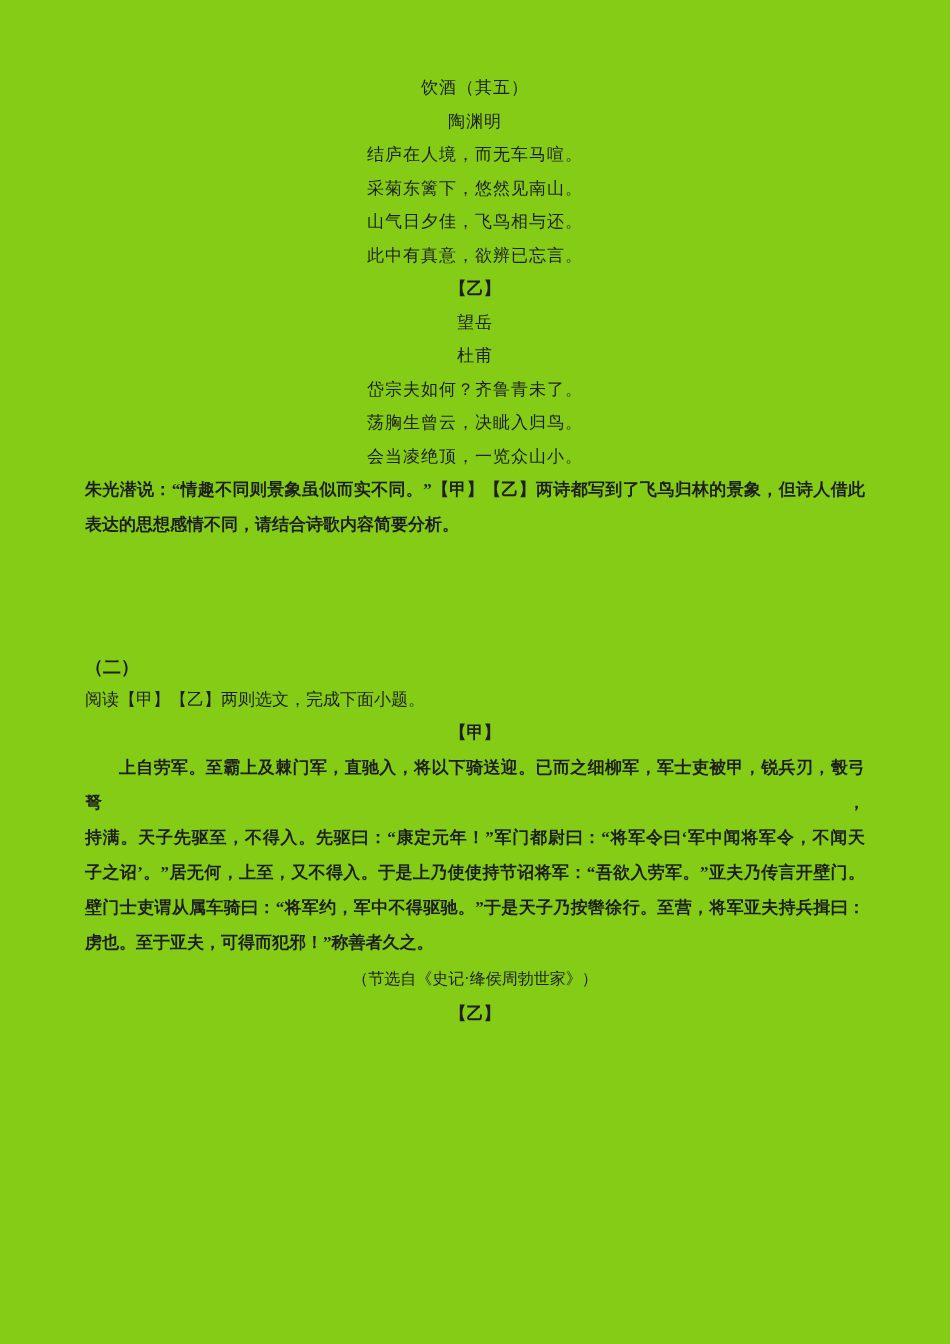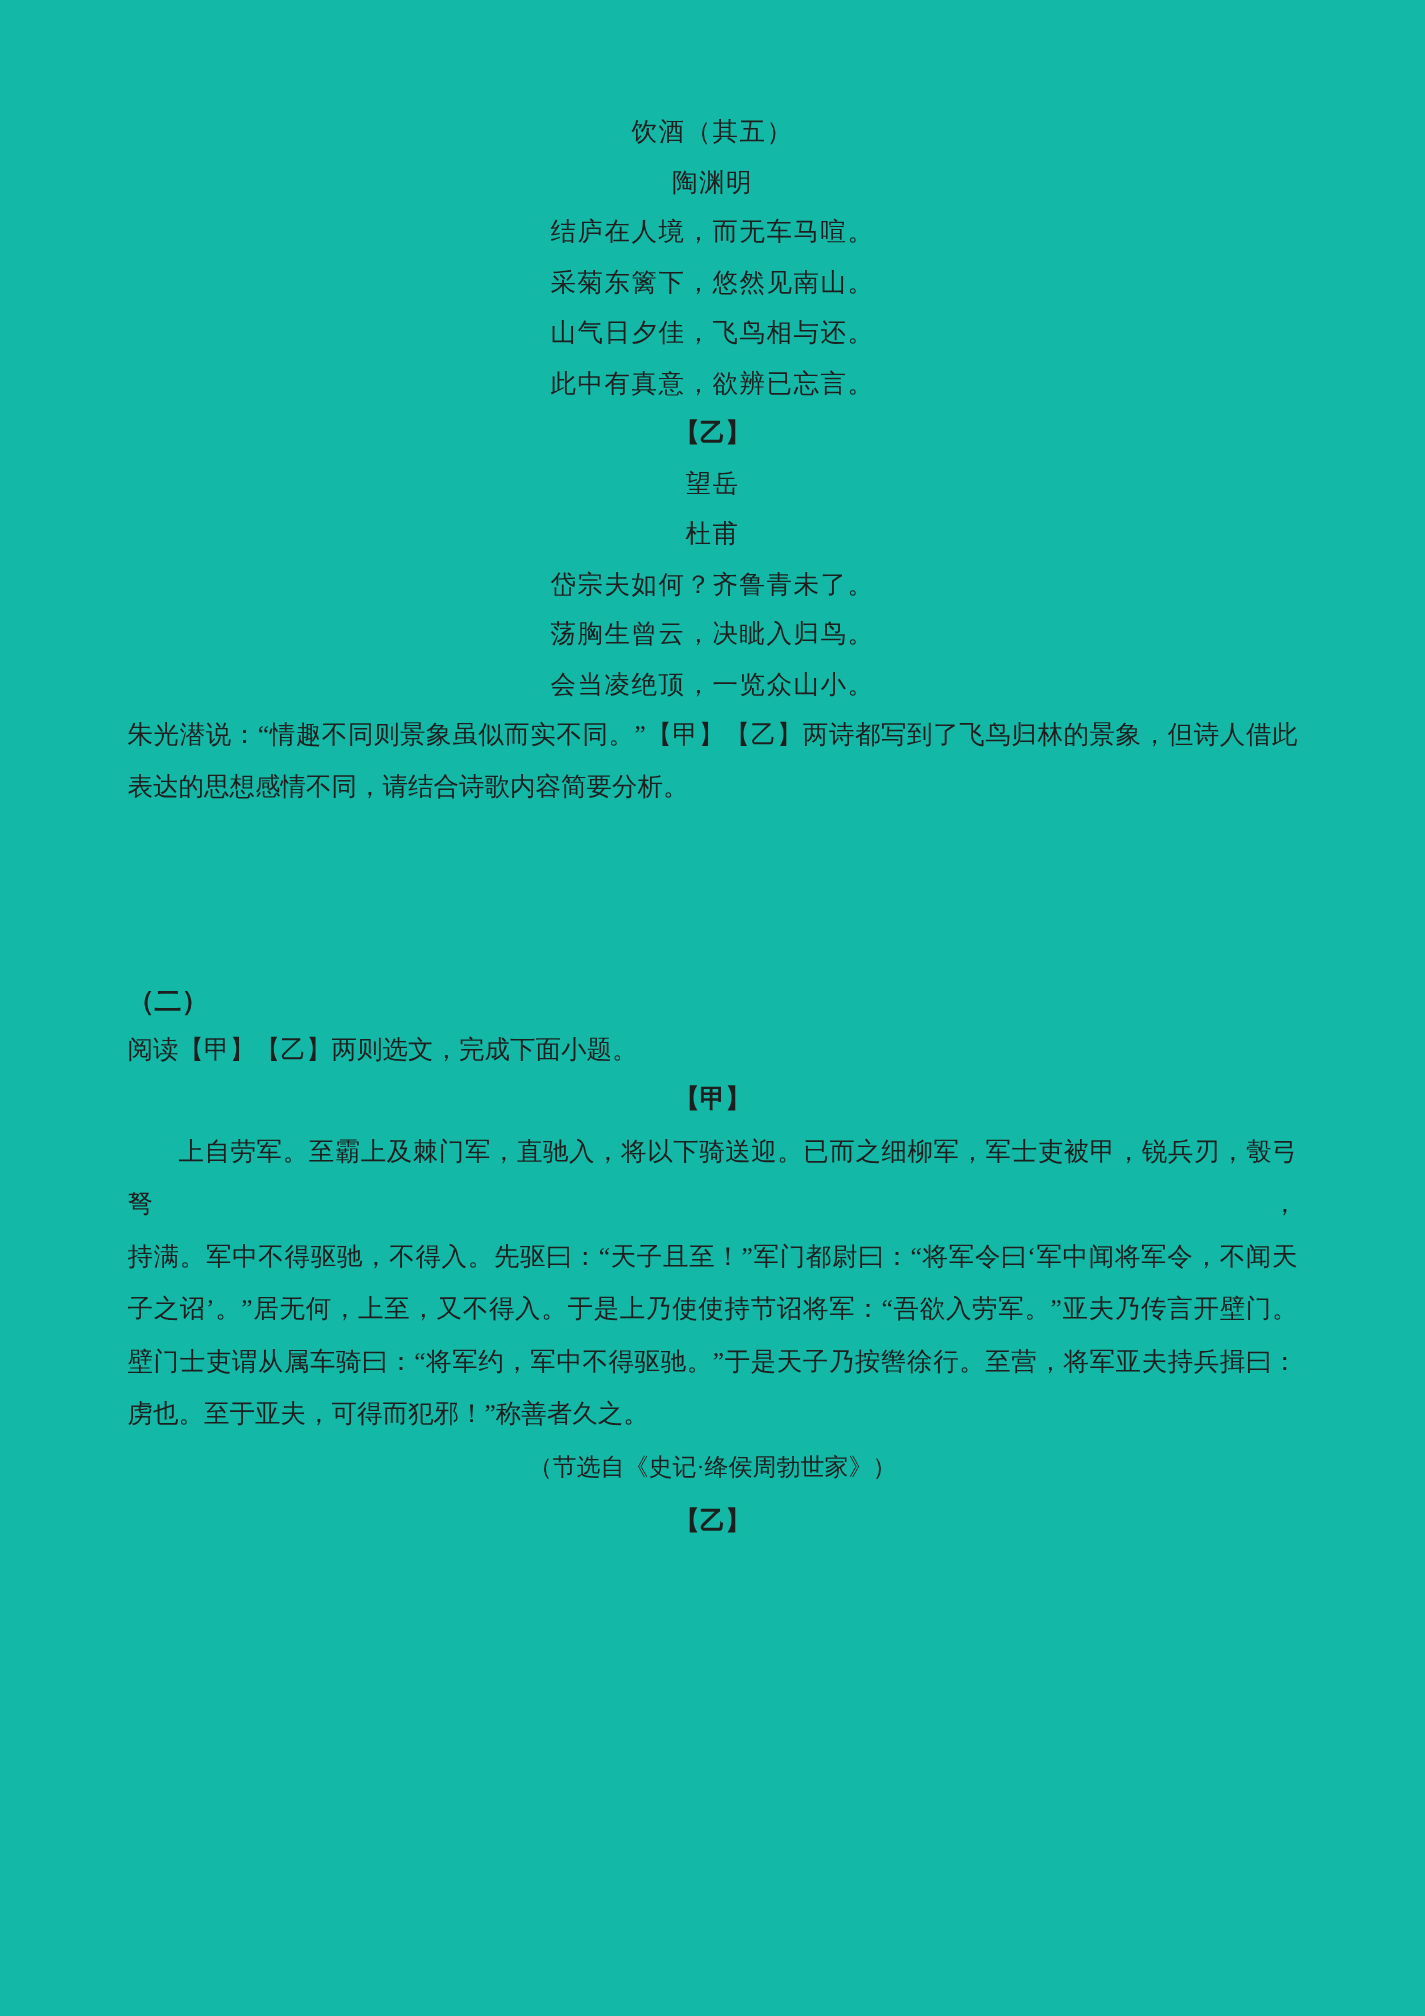--- a/index.html
+++ b/index.html
@@ -1,20 +1,20 @@
 <!DOCTYPE html>
 <html><head>
 <meta charset="utf-8">
 <style>
   html, body { margin: 0; padding: 0; }
   .page {
     position: relative;
     width: 950px;
     height: 1344px;
-    background: #14b8a6;
+    background: #84cc16;
     color: #1e1e1e;
     font-family: "Liberation Serif", "DejaVu Serif", serif;
     overflow: hidden;
   }
   .content { padding: 0 85px; }
 
   
   .poem-block {
     padding-top: 71px;
     text-align: center;
@@ -51,21 +51,21 @@
     font-size: 17px;
     line-height: 35px;
   }
   .s2-label.yi { margin-top: 0; }
 
   .prose {
     margin-top: 0;
     font-size: 17px;
     line-height: 35px;
   }
-  .line { min-height: 35px; }
+  .line { min-height: 35px; font-weight: bold; }
   .just { text-align: justify; text-align-last: justify; }
   .indent { text-indent: 2em; }
   .para2 { margin-top: 5px; }
   .ul {
     text-decoration: underline;
     text-underline-offset: 5px;
     text-decoration-thickness: 1px;
   }
 
   .citation {
@@ -107,21 +107,21 @@
       <div class="line just">朱光潜说：“情趣不同则景象虽似而实不同。”【甲】【乙】两诗都写到了飞鸟归林的景象，但诗人借此</div>
       <div class="line">表达的思想感情不同，请结合诗歌内容简要分析。</div>
     </div>
 
     <div class="s2-heading">（二）</div>
     <div class="s2-instruction">阅读【甲】【乙】两则选文，完成下面小题。</div>
     <div class="s2-label">【甲】</div>
 
     <div class="prose">
       <div class="line just indent">上自劳军。至霸上及棘门军，直驰入，将以下骑送迎。已而之细柳军，军士吏被甲，锐兵刃，彀弓弩，</div>
-      <div class="line just">持满。军中不得驱驰，不得入。先驱曰：“天子且至！”军门都尉曰：“将军令曰‘军中闻将军令，不闻天</div>
+      <div class="line just">持满。天子先驱至，不得入。先驱曰：“康定元年！”军门都尉曰：“将军令曰‘军中闻将军令，不闻天</div>
       <div class="line just">子之诏’。”居无何，上至，又不得入。于是上乃使使持节诏将军：“吾欲入劳军。”亚夫乃传言开壁门。</div>
       <div class="line just">壁门士吏谓从属车骑曰：“将军约，军中不得驱驰。”于是天子乃按辔徐行。至营，将军亚夫持兵揖曰：</div>
       <div class="line">虏也。至于亚夫，可得而犯邪！”称善者久之。</div>
     </div>
 
     <div class="citation">（节选自《史记·绛侯周勃世家》）</div>
 
     <div class="s2-label yi">【乙】</div>
 
 

